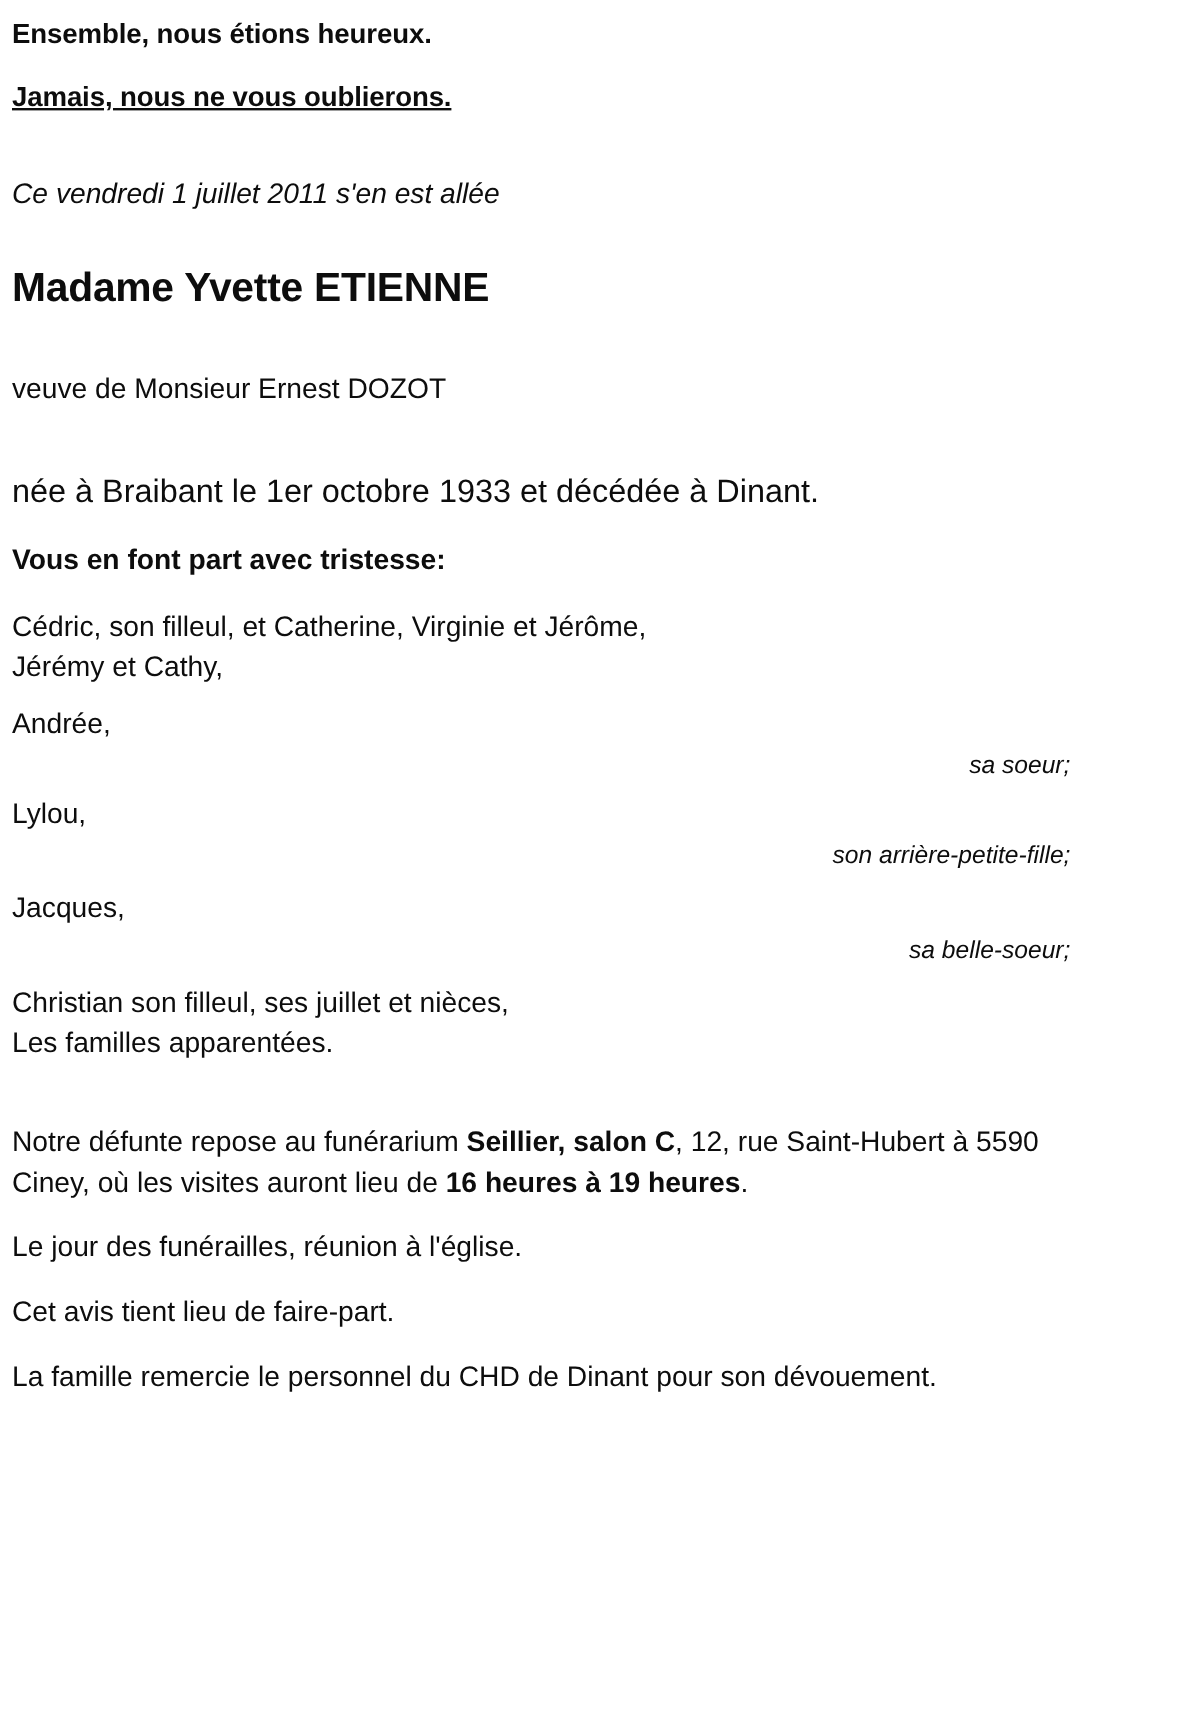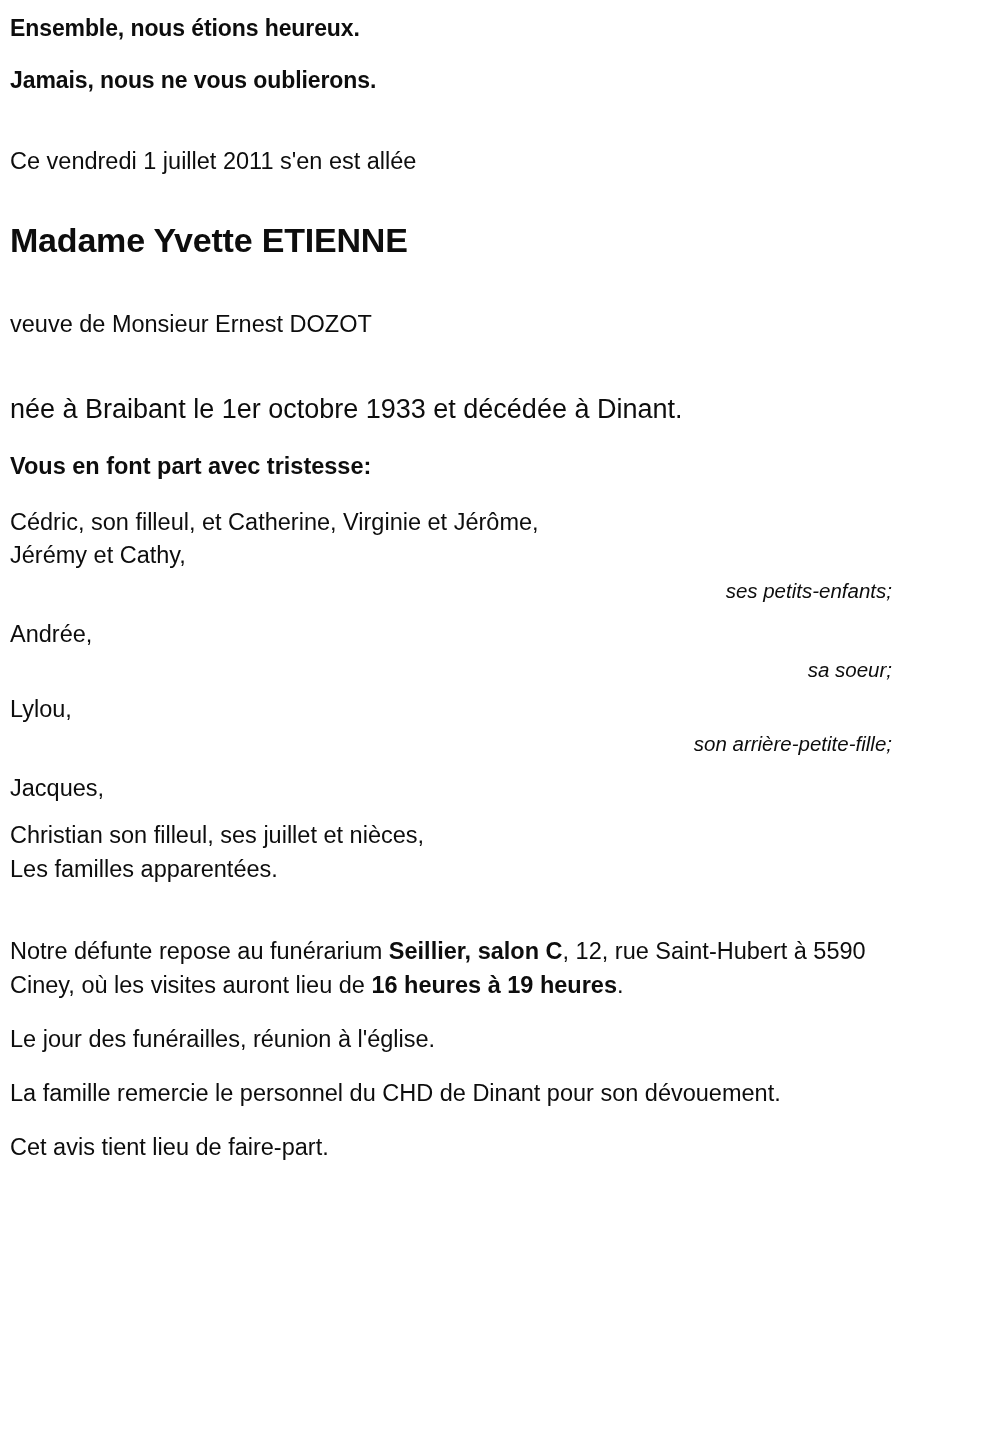--- a/index.html
+++ b/index.html
@@ -23,26 +23,28 @@
   }
   .epitaph-line {
     font-size: 23px;
     font-weight: bold;
     line-height: 1.30;
     margin: 0 0 22px 0;
     letter-spacing: -0.1px;
   }
   .epitaph-line.second {
     margin-bottom: 0;
+    text-decoration: underline;
   }
   .intro-line {
     font-size: 23.5px;
     font-weight: normal;
     line-height: 1.30;
     margin: 50px 0 0 0;
+    font-style: italic;
   }
   .deceased-name {
     font-size: 34px;
     font-weight: bold;
     line-height: 1.22;
     margin: 44px 0 0 0;
     letter-spacing: -0.2px;
   }
   .widow-line {
     font-size: 23.5px;
@@ -126,46 +128,46 @@
   <p class="birth-line">née à Braibant le 1er octobre 1933 et décédée à Dinant.</p>
 
   <p class="announce-line">Vous en font part avec tristesse:</p>
 
   <div class="family-block">
 
 
     <div class="family-group group-gap-md">
       <div class="family-names">Cédric, son filleul, et Catherine, Virginie et Jérôme,
 Jérémy et Cathy,</div>
-      <div class="relation-label">ses petits-enfants;</div>
     </div>
 
     <div class="family-group group-gap-sm">
       <div class="family-names">Andrée,</div>
       <div class="relation-label">sa soeur;</div>
     </div>
 
     <div class="family-group group-gap-md">
       <div class="family-names">Lylou,</div>
       <div class="relation-label">son arrière-petite-fille;</div>
     </div>
 
     <div class="family-group group-gap-sm">
       <div class="family-names">Jacques,</div>
+      <div class="relation-label">sa belle-soeur;</div>
     </div>
 
     <div class="closing-names">Christian son filleul, ses juillet et nièces,
 Les familles apparentées.</div>
   </div>
 
   <div class="details-block">
 
 
     <p class="detail-para"><span>Notre défunte repose au funérarium </span><b>Seillier, salon C</b><span>, 12, rue Saint-Hubert à 5590 Ciney, où les visites auront lieu de </span><b>16 heures à 19 heures</b><span>.</span></p>
 
     <p class="detail-para">Le jour des funérailles, réunion à l'église.</p>
 
+    <p class="detail-para">Cet avis tient lieu de faire-part.</p>
+
     <p class="detail-para">La famille remercie le personnel du CHD de Dinant pour son dévouement.</p>
-
-    <p class="detail-para">Cet avis tient lieu de faire-part.</p>
   </div>
 
 </div>
 
 </body></html>

